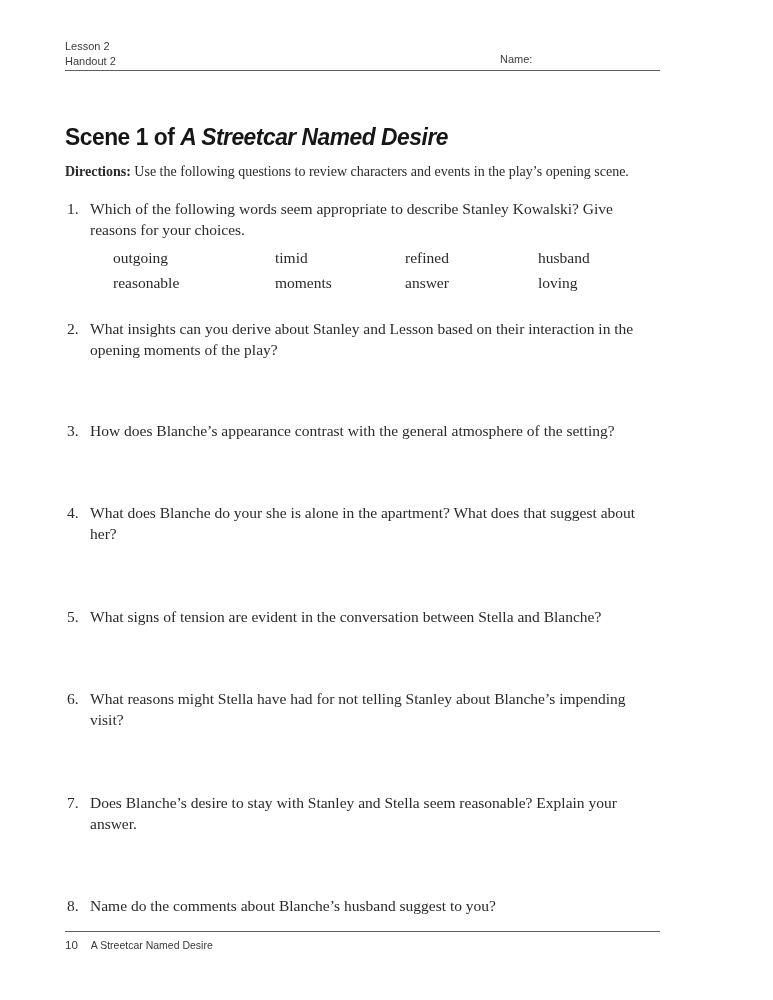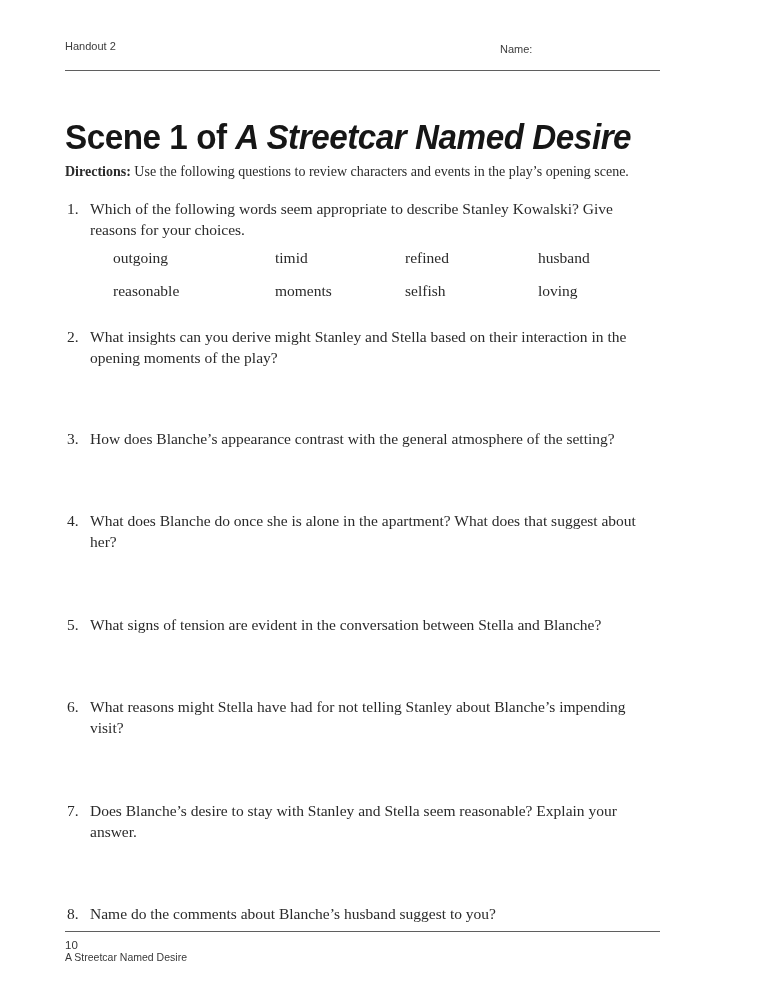--- a/index.html
+++ b/index.html
@@ -26,28 +26,28 @@
     height: 31px;
     border-bottom: 1.5px solid #5f5f5f;
     font-family: "Liberation Sans", "DejaVu Sans", sans-serif;
     font-size: 11px;
     line-height: 15px;
     color: #3d3d3d;
   }
   .header .name-label {
     position: absolute;
     left: 435px;
-    bottom: 13px;
+    bottom: 3px;
   }
   
   .title {
     margin-top: 51px;
     font-family: "Liberation Sans", "DejaVu Sans", sans-serif;
     font-weight: bold;
-    font-size: 35px;
+    font-size: 24px;
     line-height: 30px;
     color: #161616;
     letter-spacing: -0.5px;
     white-space: nowrap;
   }
   .title .t-inner { display: inline-block; transform: scaleX(0.95); transform-origin: left center; }
   .title em { font-style: italic; }
   
   .directions {
     margin-top: 9px;
@@ -65,21 +65,21 @@
     flex: 0 0 25px;
     padding-left: 2px;
     box-sizing: border-box;
   }
   .qtext { flex: 1; }
   .q1 { margin-top: 16px; }
   .word-grid {
     margin: 7px 0 0 48px;
     display: grid;
     grid-template-columns: 162px 130px 133px auto;
-    row-gap: 12px;
+    row-gap: 4px;
     font-size: 15.5px;
     line-height: 21px;
   }
   .q2 { margin-top: 25px; }
   .q3 { margin-top: 60px; }
   .q4 { margin-top: 61px; }
   .q5 { margin-top: 62px; }
   .q6 { margin-top: 61px; }
   .q7 { margin-top: 62px; }
   .q8 { margin-top: 61px; }
@@ -91,29 +91,30 @@
     top: 931px;
     border-top: 1.5px solid #5f5f5f;
     padding-top: 7px;
     display: flex;
     justify-content: space-between;
     align-items: baseline;
     font-family: "Liberation Sans", "DejaVu Sans", sans-serif;
     font-size: 10.5px;
     color: #383838;
   }
-  .footer .left { display: flex; align-items: baseline; flex-direction: column; }
+  .footer .left { display: flex; align-items: baseline; }
   .footer .page-num { margin-right: 13px; font-size: 11.5px; }
 </style>
 </head>
 <body>
 
 <div class="page">
 
   <div class="header">
+    <div>Lesson 2</div>
     <div>Handout 2</div>
     <div class="name-label">Name:</div>
   </div>
 
   <div class="title"><span class="t-inner"><span>Scene 1 of </span><em>A Streetcar Named Desire</em></span></div>
 
   <div class="directions">
     <b>Directions:</b>
     <span>Use the following questions to review characters and events in the play’s opening scene.</span>
   </div>
@@ -123,37 +124,37 @@
     <div class="qtext">Which of the following words seem appropriate to describe Stanley Kowalski? Give reasons for your choices.</div>
   </div>
 
   <div class="word-grid">
     <span>outgoing</span>
     <span>timid</span>
     <span>refined</span>
     <span>husband</span>
     <span>reasonable</span>
     <span>moments</span>
-    <span>selfish</span>
+    <span>answer</span>
     <span>loving</span>
   </div>
 
   <div class="q q2">
     <span class="qnum">2.</span>
-    <div class="qtext">What insights can you derive might Stanley and Stella based on their interaction in the opening moments of the play?</div>
+    <div class="qtext">What insights can you derive about Stanley and Lesson based on their interaction in the opening moments of the play?</div>
   </div>
 
   <div class="q q3">
     <span class="qnum">3.</span>
     <div class="qtext">How does Blanche’s appearance contrast with the general atmosphere of the setting?</div>
   </div>
 
   <div class="q q4">
     <span class="qnum">4.</span>
-    <div class="qtext">What does Blanche do once she is alone in the apartment? What does that suggest about her?</div>
+    <div class="qtext">What does Blanche do your she is alone in the apartment? What does that suggest about her?</div>
   </div>
 
   <div class="q q5">
     <span class="qnum">5.</span>
     <div class="qtext">What signs of tension are evident in the conversation between Stella and Blanche?</div>
   </div>
 
   <div class="q q6">
     <span class="qnum">6.</span>
     <div class="qtext">What reasons might Stella have had for not telling Stanley about Blanche’s impending visit?</div>

